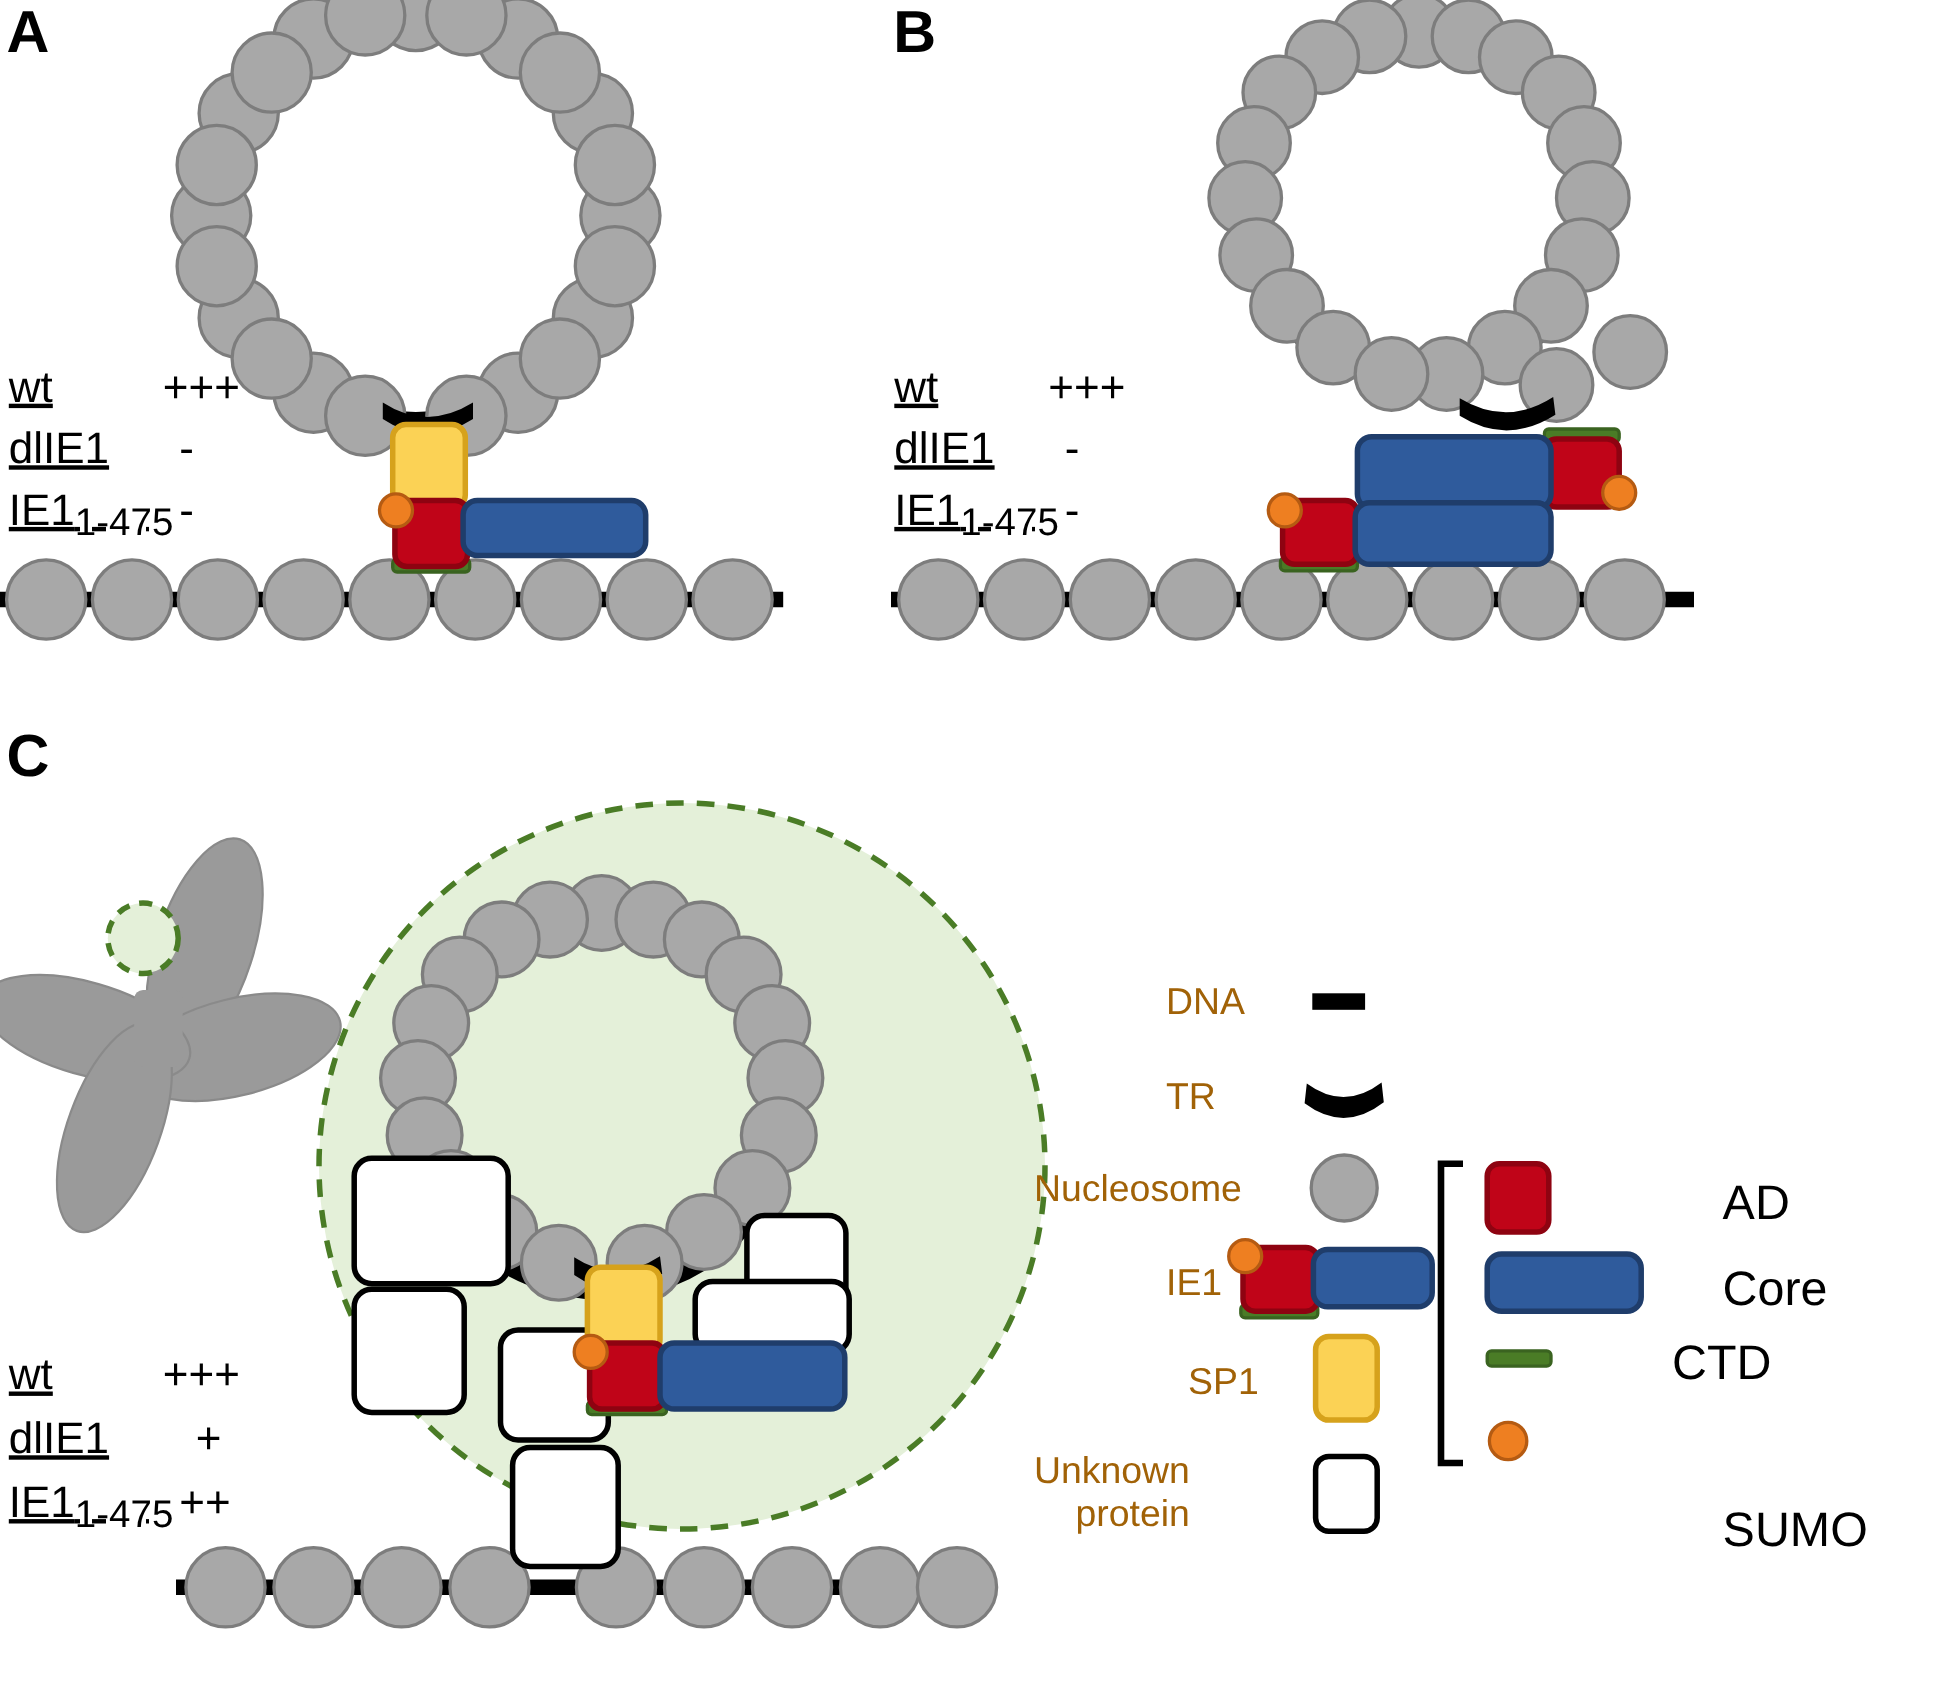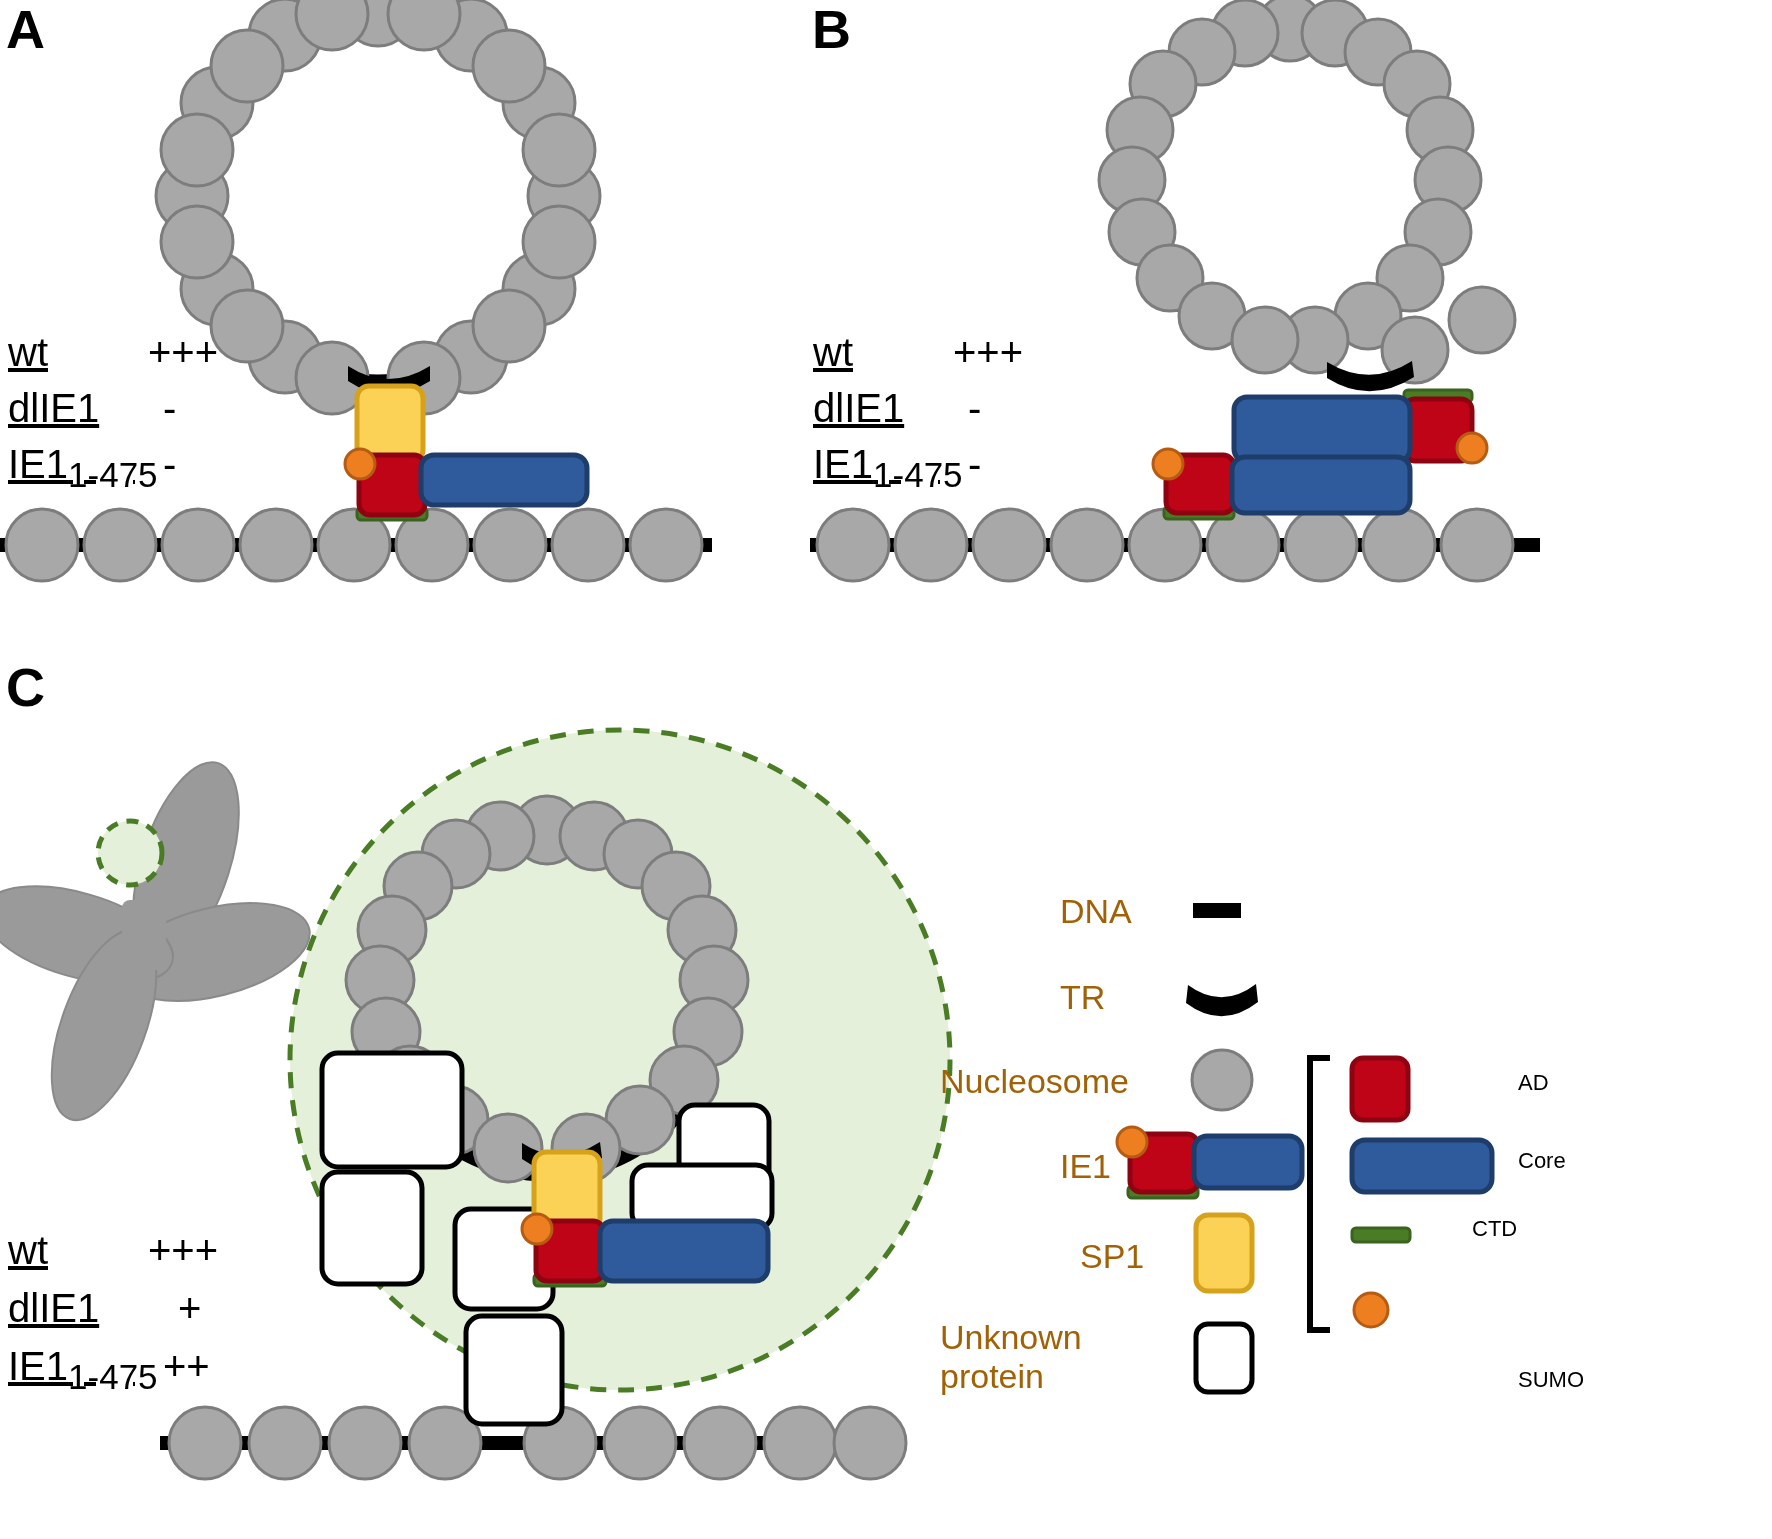--- a/index.html
+++ b/index.html
@@ -2,21 +2,21 @@
 <html><head>
 <meta charset="utf-8">
 <style>
   html,body{margin:0;padding:0;background:#fff;}
   body{width:1772px;height:1539px;position:relative;font-family:"Liberation Sans",sans-serif;overflow:hidden;}
   .panel-letter{position:absolute;font-weight:bold;font-size:54px;color:#000;line-height:1;}
   .row-label{position:absolute;font-size:40px;color:#000;white-space:nowrap;line-height:1;text-decoration:underline;}
   .row-label sub{font-size:35px;vertical-align:baseline;position:relative;top:9px;}
   .row-score{position:absolute;font-size:40px;color:#000;line-height:1;}
   .legend-label{position:absolute;font-size:34px;color:#a16207;line-height:1.15;white-space:pre-line;}
-  .sub-label{position:absolute;font-size:22px;color:#000;line-height:1;}
+  .sub-label{position:absolute;font-size:44px;color:#000;line-height:1;margin-left:48px;}
   svg{position:absolute;left:0;top:0;}
 </style>
 </head>
 <body>
 
 <div class="panel-letter" style="left:6px;top:2px;">A</div>
 
 <svg width="1772" height="1539" viewBox="0 0 1772 1539">
   <defs>
     <g id="nuc-def"></g>
@@ -256,19 +256,19 @@
 <div class="row-score" style="left:178px;top:1288px;">+</div>
 
 <div class="row-label" style="left:8px;top:1346px;"><span>IE1</span><sub>1-475</sub></div>
 <div class="row-score" style="left:163px;top:1346px;">++</div>
 
 <div class="legend-label" style="left:1060px;top:892px;">DNA</div>
 <div class="legend-label" style="left:1060px;top:978px;">TR</div>
 <div class="legend-label" style="left:940px;top:1062px;">Nucleosome</div>
 <div class="legend-label" style="left:1060px;top:1147px;">IE1</div>
 <div class="legend-label" style="left:1060px;top:1237px;margin-left:20px;">SP1</div>
-<div class="legend-label" style="left:940px;top:1318px;">Unknown
+<div class="legend-label" style="left:940px;top:1318px;text-align:right;">Unknown
 protein</div>
 
 <div class="sub-label" style="left:1518px;top:1072px;">AD</div>
 <div class="sub-label" style="left:1518px;top:1150px;">Core</div>
 <div class="sub-label" style="left:1472px;top:1218px;">CTD</div>
 <div class="sub-label" style="left:1518px;top:1369px;">SUMO</div>
 
 </body></html>

